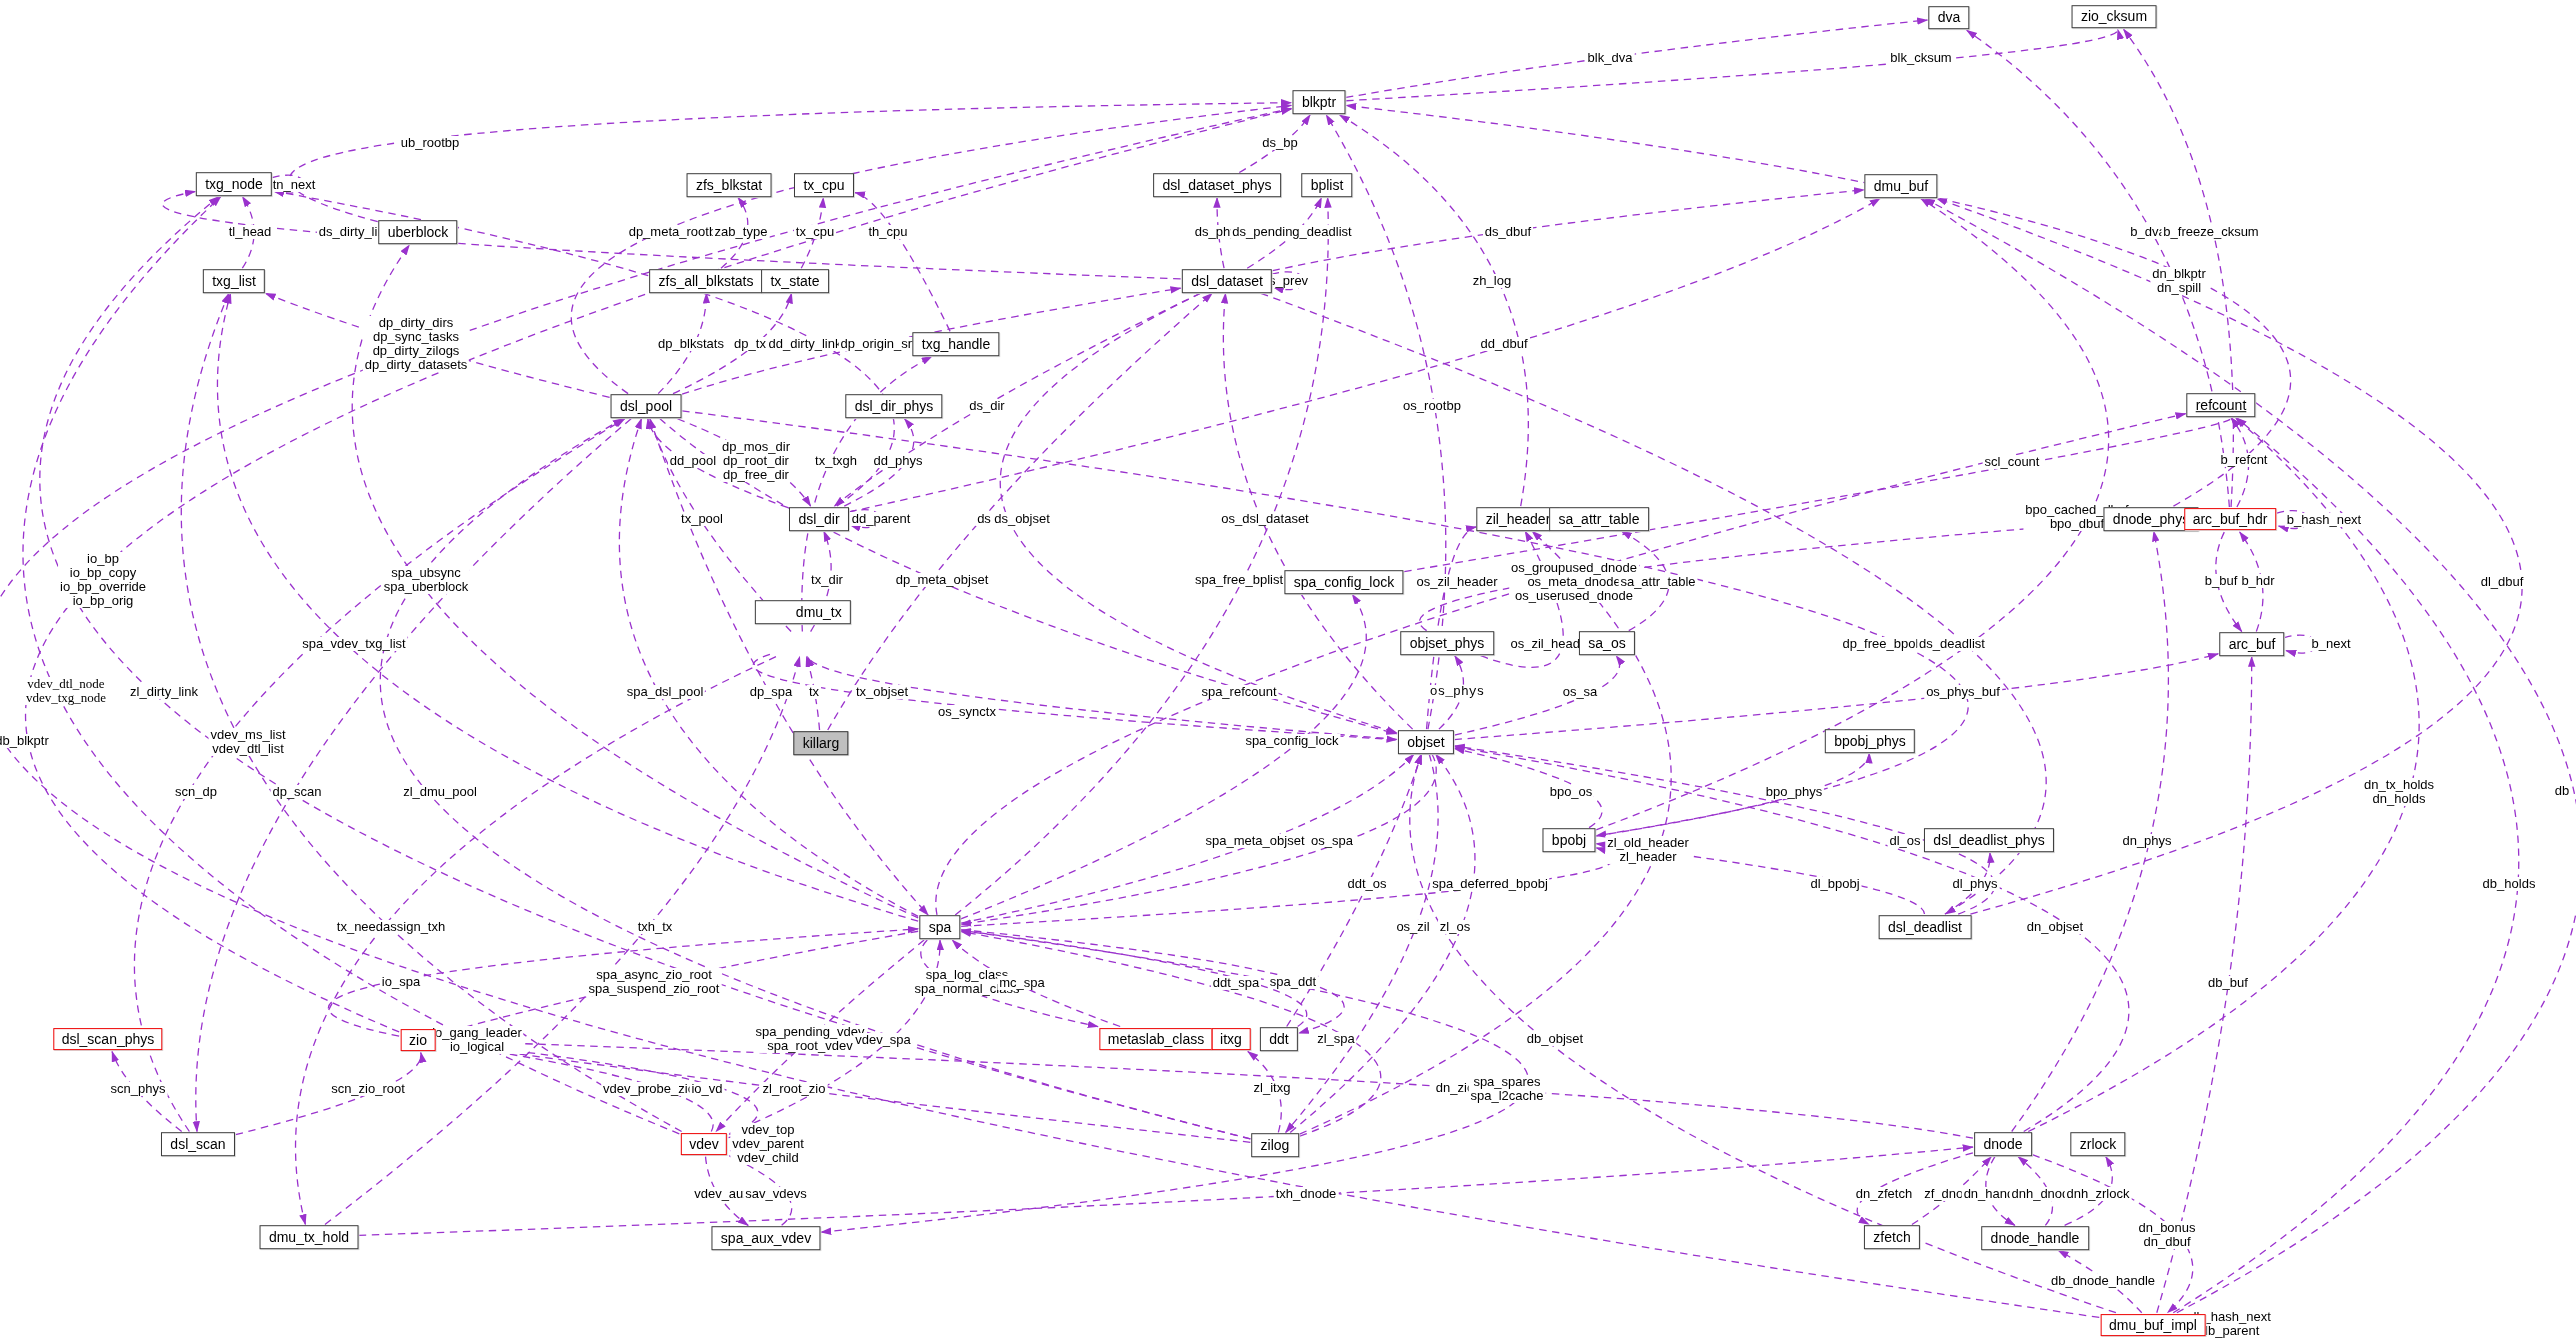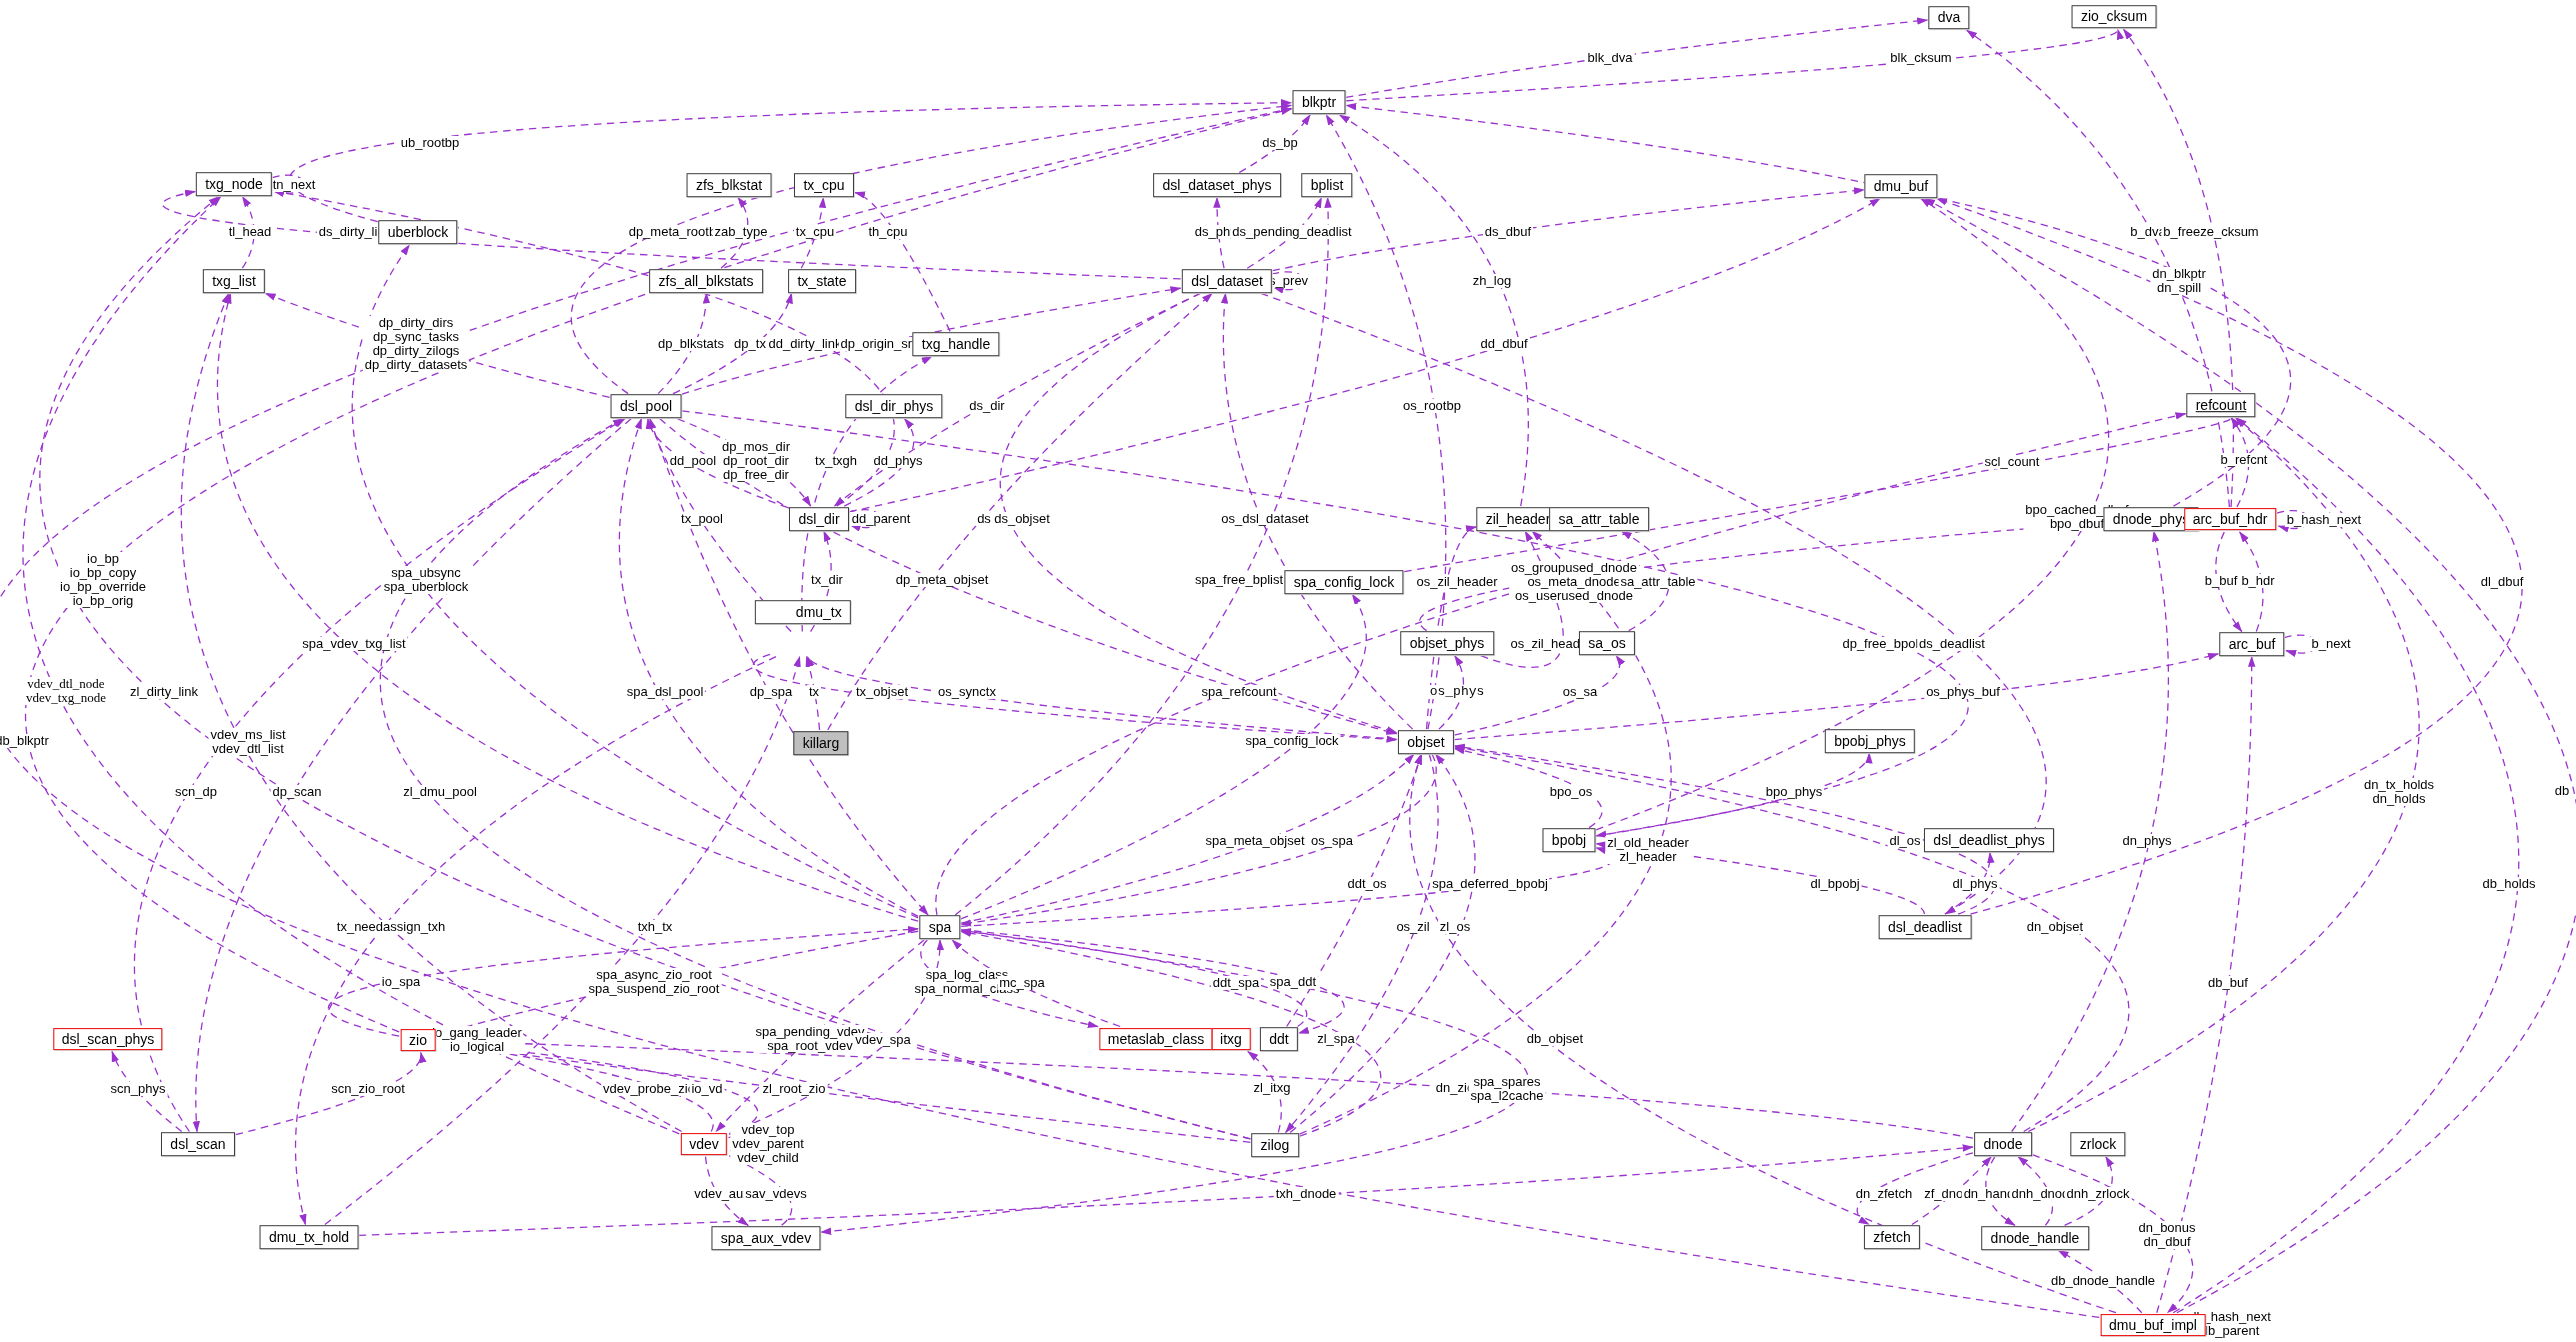--- a/index.html
+++ b/index.html
@@ -216,21 +216,21 @@
       <div class="edge-label" style="left: 1457px; top: 692px; font-family: Liberation Mono, monospace;">os_phys</div>
       <div class="edge-label" style="left: 1580px; top: 692px;">os_sa</div>
       <div class="edge-label" style="left: 1884px; top: 644px;">dp_free_bpobj</div>
       <div class="edge-label" style="left: 1952px; top: 644px;">ds_deadlist</div>
       <div class="edge-label" style="left: 1963px; top: 692px;">os_phys_buf</div>
       <div class="edge-label" style="left: 2399px; top: 792px;">dn_tx_holds
 dn_holds</div>
       <div class="edge-label" style="left: 2562px; top: 791px;">db</div>
       <div class="edge-label" style="left: 2509px; top: 884px;">db_holds</div>
       <div class="edge-label" style="left: 882px; top: 692px;">tx_objset</div>
-      <div class="edge-label" style="left: 967px; top: 692px;">os_synctx</div>
+      <div class="edge-label" style="left: 967px; top: 712px;">os_synctx</div>
       <div class="edge-label" style="left: 1239px; top: 692px;">spa_refcount</div>
       <div class="edge-label" style="left: 1292px; top: 741px;">spa_config_lock</div>
       <div class="edge-label" style="left: 354px; top: 644px;">spa_vdev_txg_list</div>
       <div class="edge-label" style="left: 66px; top: 691px; font-family: Liberation Serif, serif;">vdev_dtl_node
 vdev_txg_node</div>
       <div class="edge-label" style="left: 164px; top: 692px;">zl_dirty_link</div>
       <div class="edge-label" style="left: 22px; top: 741px;">db_blkptr</div>
       <div class="edge-label" style="left: 248px; top: 742px;">vdev_ms_list
 vdev_dtl_list</div>
       <div class="edge-label" style="left: 196px; top: 792px;">scn_dp</div>
@@ -310,21 +310,21 @@
       <div class="node" style="left: 2114px; top: 16.7px; border-color: rgb(58, 58, 58);">zio_cksum</div>
       <div class="node" style="left: 234px; top: 184px; border-color: rgb(58, 58, 58);">txg_node</div>
       <div class="node" style="left: 418px; top: 232px; border-color: rgb(58, 58, 58);">uberblock</div>
       <div class="node" style="left: 729px; top: 185px; border-color: rgb(58, 58, 58);">zfs_blkstat</div>
       <div class="node" style="left: 824px; top: 185px; border-color: rgb(58, 58, 58);">tx_cpu</div>
       <div class="node" style="left: 1217px; top: 185px; border-color: rgb(58, 58, 58);">dsl_dataset_phys</div>
       <div class="node" style="left: 1327px; top: 185px; border-color: rgb(58, 58, 58);">bplist</div>
       <div class="node" style="left: 1901px; top: 186px; border-color: rgb(58, 58, 58);">dmu_buf</div>
       <div class="node" style="left: 234px; top: 281px; border-color: rgb(58, 58, 58);">txg_list</div>
       <div class="node" style="left: 706px; top: 281px; border-color: rgb(58, 58, 58);">zfs_all_blkstats</div>
-      <div class="node" style="left: 822px; top: 281px; border-color: rgb(58, 58, 58);">tx_state</div>
+      <div class="node" style="left: 795px; top: 281px; border-color: rgb(58, 58, 58);">tx_state</div>
       <div class="node" style="left: 1227px; top: 281px; border-color: rgb(58, 58, 58);">dsl_dataset</div>
       <div class="node" style="left: 956px; top: 344px; border-color: rgb(58, 58, 58);">txg_handle</div>
       <div class="node" style="left: 646px; top: 406px; border-color: rgb(58, 58, 58);">dsl_pool</div>
       <div class="node" style="left: 894px; top: 406px; border-color: rgb(58, 58, 58);">dsl_dir_phys</div>
       <div class="node" style="left: 2221px; top: 405px; border-color: rgb(58, 58, 58); text-decoration: underline;">refcount</div>
       <div class="node" style="left: 819px; top: 519px; border-color: rgb(58, 58, 58);">dsl_dir</div>
       <div class="node" style="left: 1518px; top: 519px; border-color: rgb(58, 58, 58);">zil_header</div>
       <div class="node" style="left: 1599px; top: 519px; border-color: rgb(58, 58, 58);">sa_attr_table</div>
       <div class="node" style="left: 2151px; top: 519px; border-color: rgb(58, 58, 58);">dnode_phys</div>
       <div class="node red" style="left: 2230px; top: 519px; border-color: rgb(238, 0, 0);">arc_buf_hdr</div>

